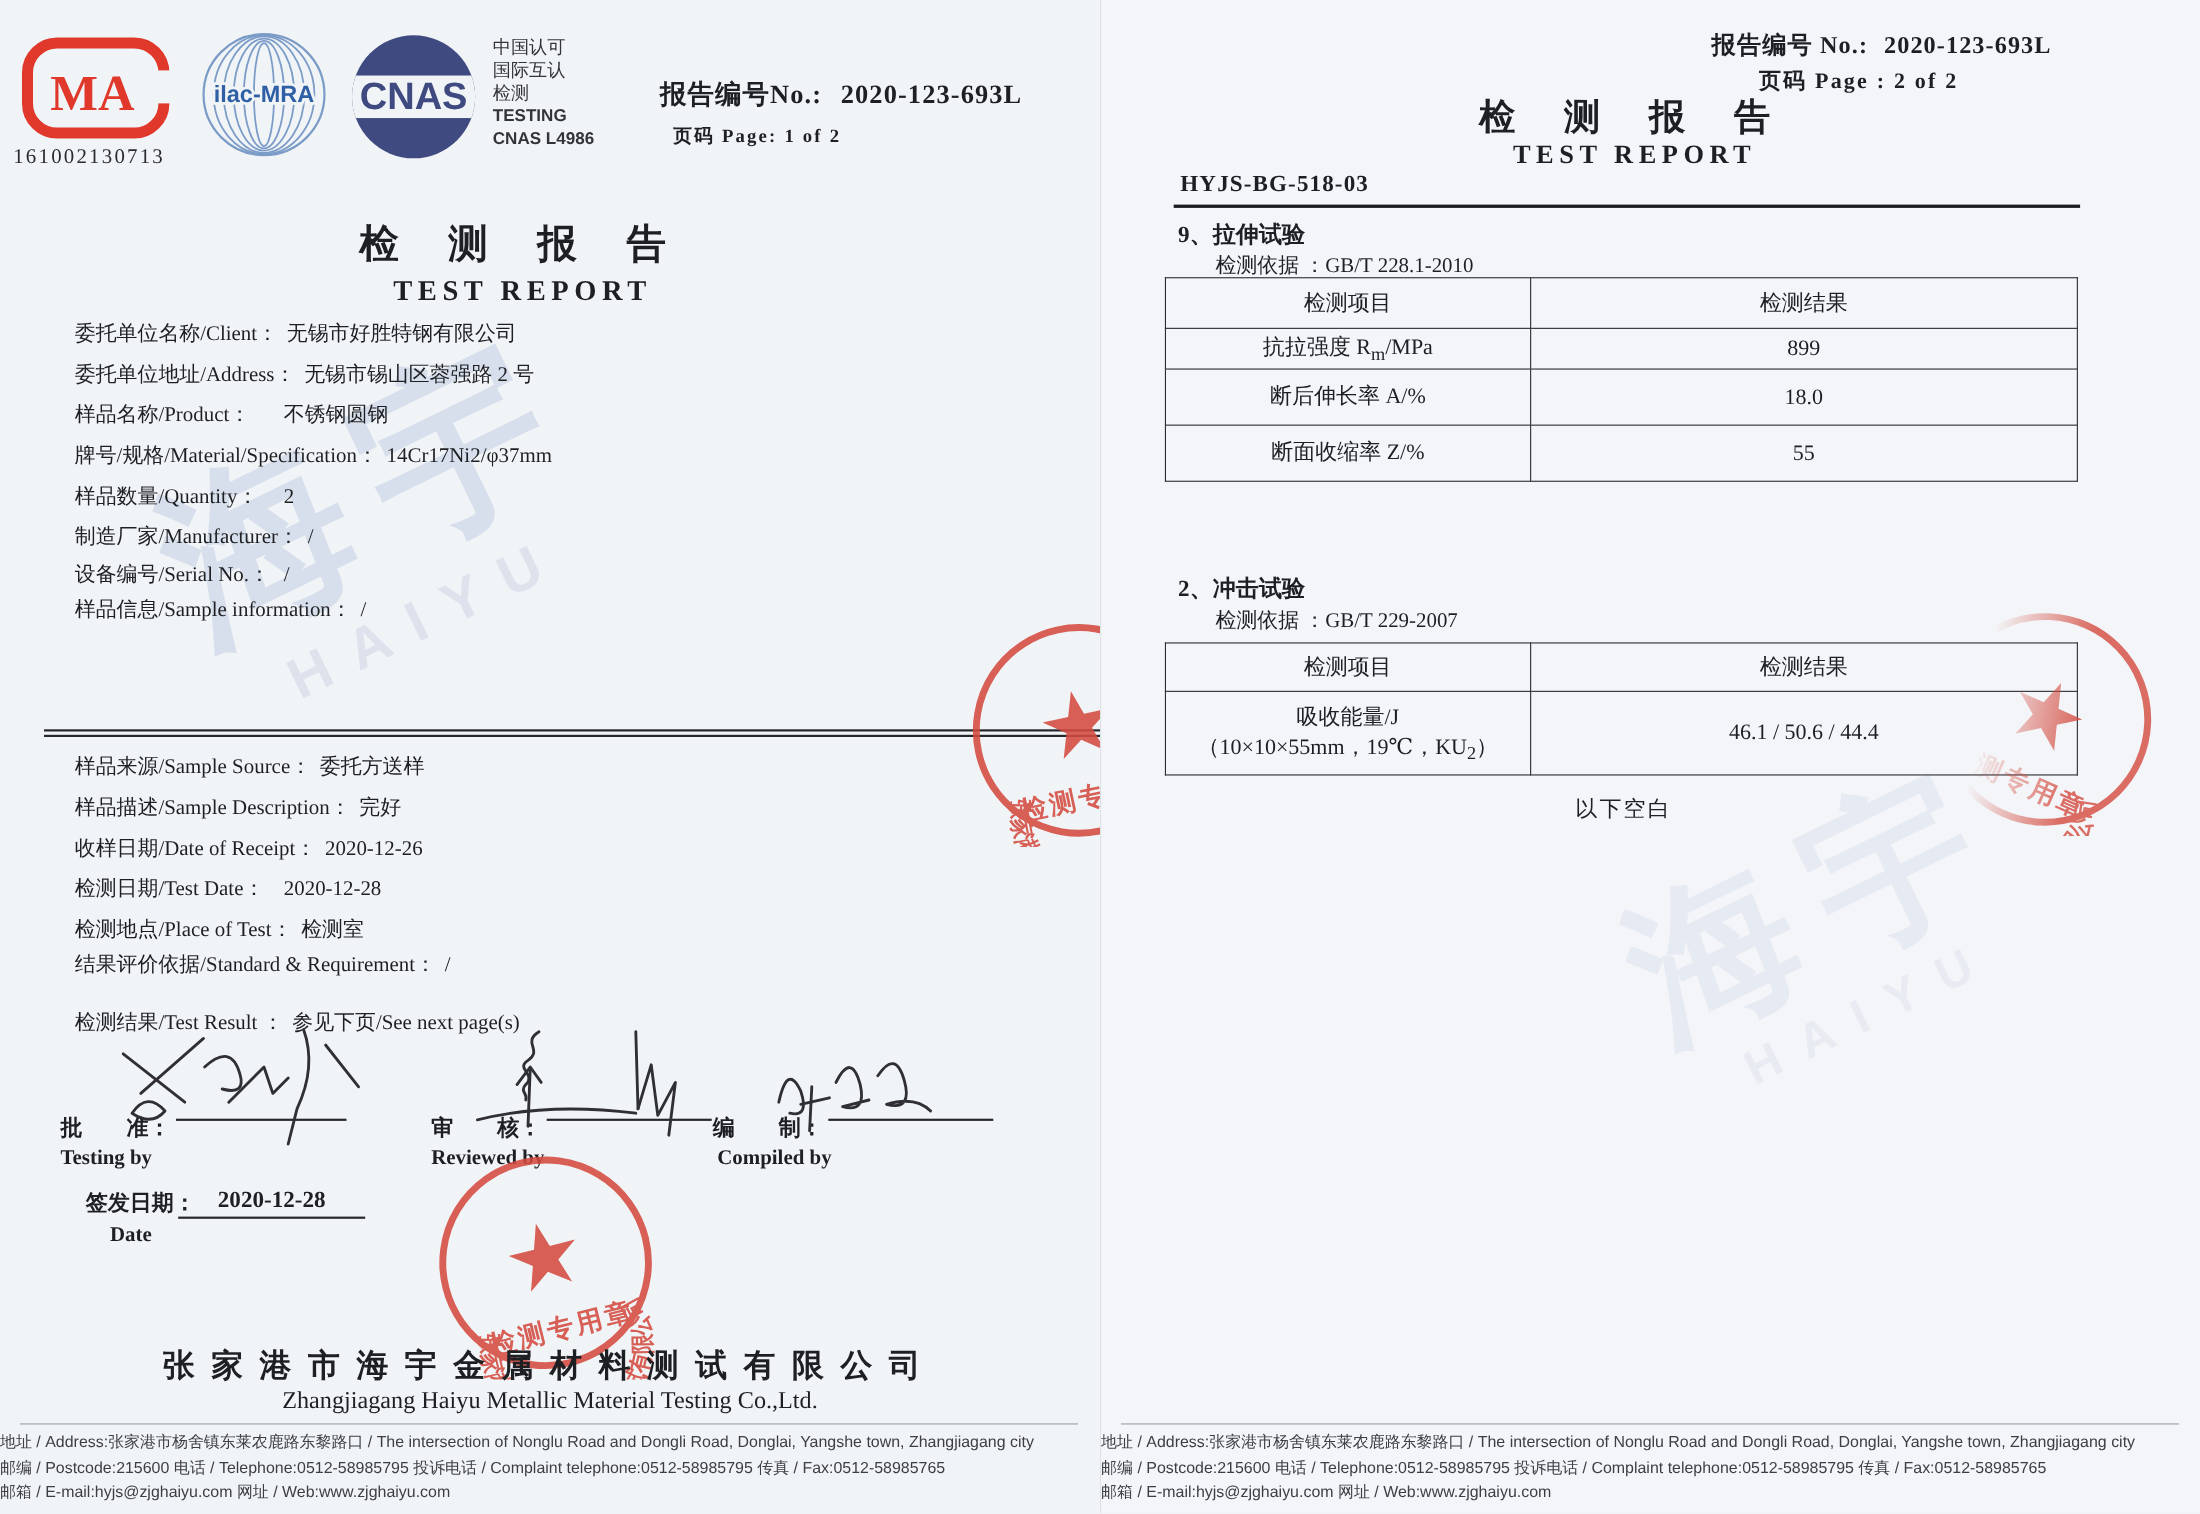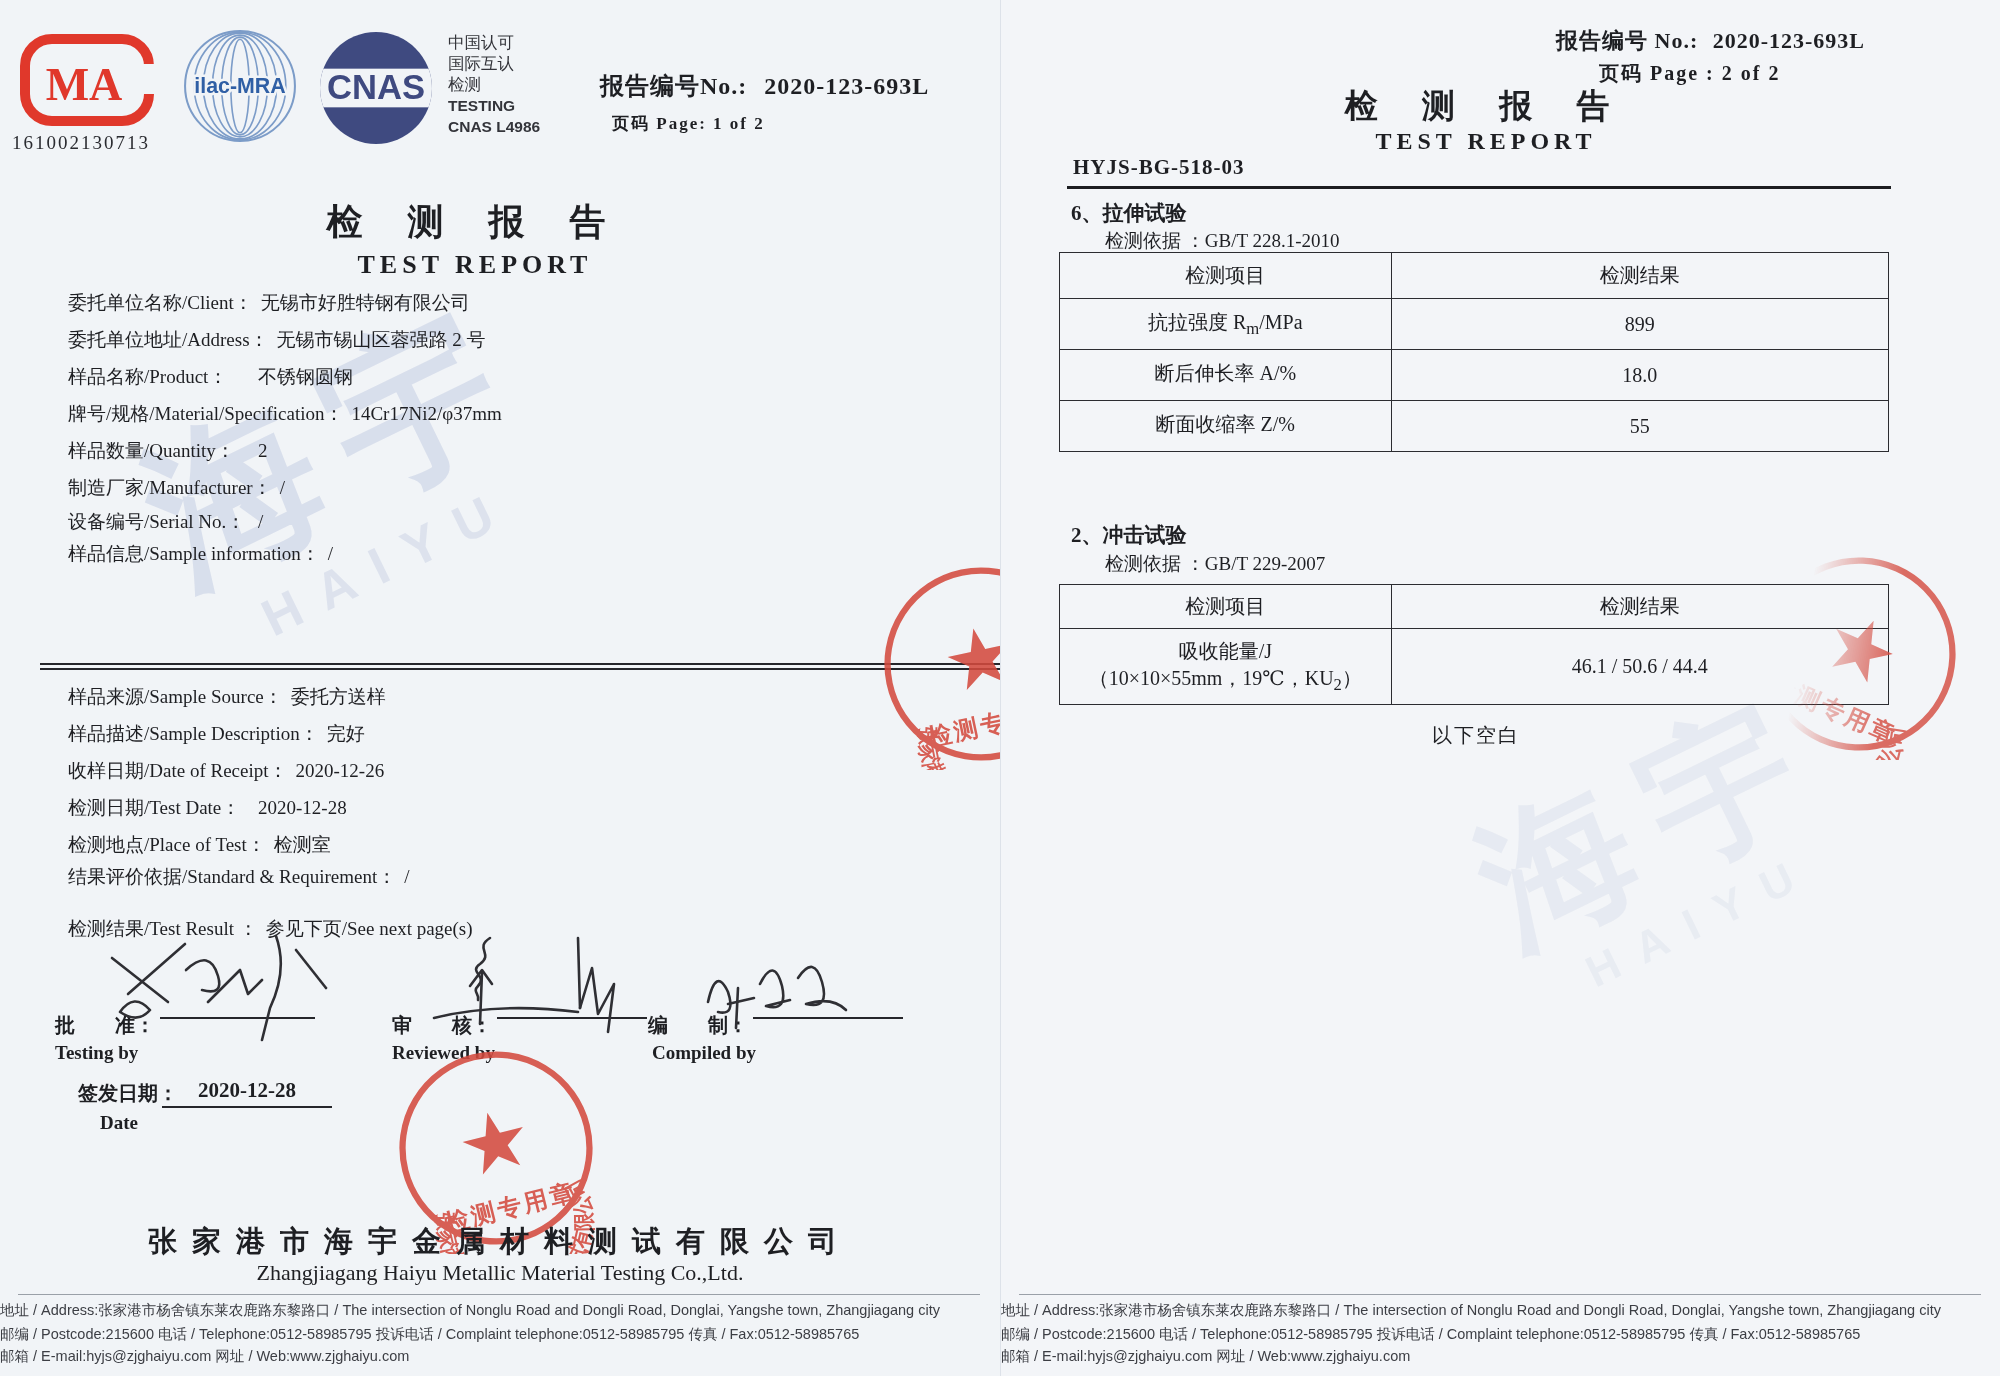--- a/index.html
+++ b/index.html
@@ -240,34 +240,34 @@
     <span style="margin-left:8px;">2020-123-693L</span>
   </div>
   <div class="abs pageno nowrap" style="left:598px;top:60px;font-size:20px;">页码 Page : 2 of 2</div>
 
   <div class="abs title-cn" style="left:20px;top:84px;width:930px;font-size:33px;">检 测 报 告</div>
   <div class="abs title-en" style="left:20px;top:128px;width:930px;font-size:24px;">TEST REPORT</div>
 
   <div class="abs doccode" style="left:72px;top:155px;">HYJS-BG-518-03</div>
   <div class="rule-heavy" style="left:66px;top:186px;width:824px;"></div>
 
-  <div class="abs sechead" style="left:70px;top:199px;">6、拉伸试验</div>
+  <div class="abs sechead" style="left:70px;top:199px;">9、拉伸试验</div>
   <div class="abs secbasis" style="left:104px;top:228px;">检测依据 ：GB/T 228.1-2010</div>
 
   <table class="rtable" style="left:58px;top:252px;">
     <colgroup>
         <col style="width:40%">
         <col style="width:60%">
       </colgroup>
     <tbody>
         <tr style="height:46px;">
       <th>检测项目</th>
       <th>检测结果</th>
     </tr>
-    <tr style="height:51px;">
+    <tr style="height:37px;">
       <td><span>抗拉强度 R</span><sub>m</sub><span>/MPa</span></td>
       <td>899</td>
     </tr>
     <tr style="height:51px;">
       <td><span>断后伸长率 A/%</span><sub></sub><span></span></td>
       <td>18.0</td>
     </tr>
     <tr style="height:51px;">
       <td><span>断面收缩率 Z/%</span><sub></sub><span></span></td>
       <td>55</td>

